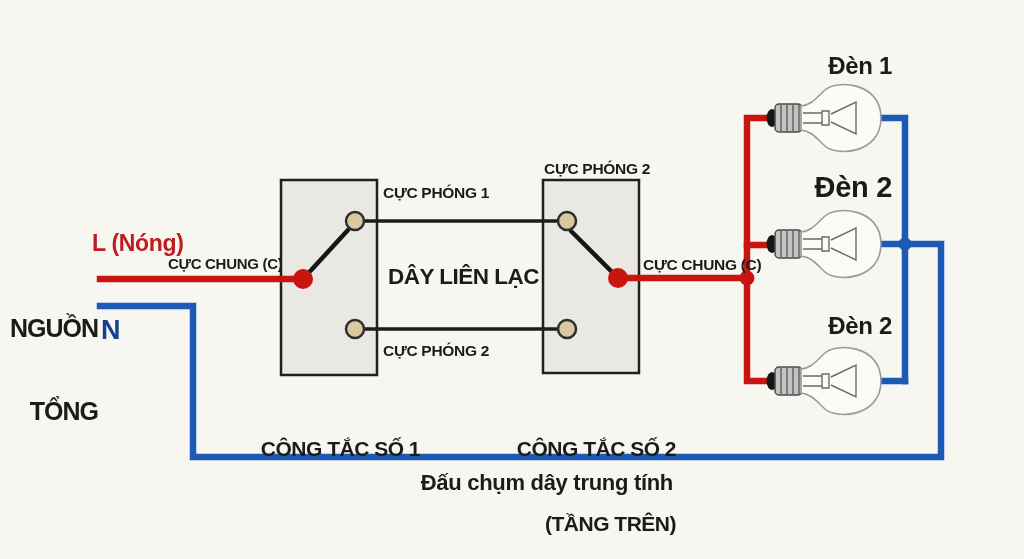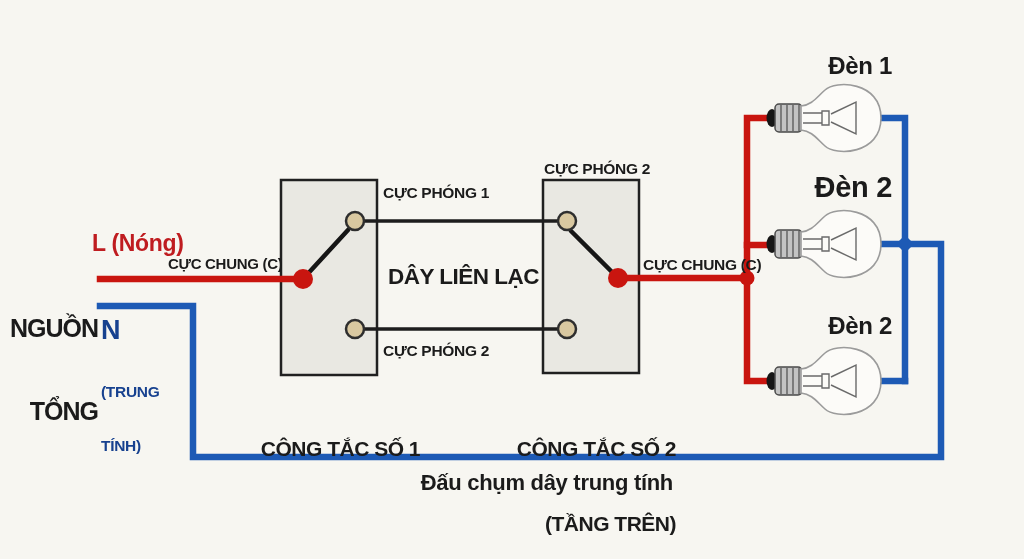--- a/index.html
+++ b/index.html
@@ -106,24 +106,20 @@
     <span class="line">NGUỒN</span>
     <span class="line">TỔNG</span>
   </div>
 
   <div class="lbl red-text" style="left:92px;top:231px;font-size:23px;">L (Nóng)</div>
 
   <div class="lbl right" style="left:168px;top:256px;width:110px;font-size:15px;">CỰC CHUNG (C)</div>
 
   <div class="lbl blue-text" style="left:101px;top:316px;font-size:27px;">N</div>
 
-  <div class="lbl blue-text" style="left:101px;top:347px;font-size:15.5px;line-height:18px;">
-    <span class="line">(TRUNG</span>
-    <span class="line">TÍNH)</span>
-  </div>
 
   <div class="lbl" style="left:383px;top:184px;font-size:15.5px;">CỰC PHÓNG 1</div>
 
   <div class="lbl center" style="left:388px;top:265px;width:150px;font-size:22.5px;letter-spacing:-0.5px;">DÂY LIÊN LẠC</div>
 
   <div class="lbl" style="left:383px;top:342px;font-size:15.5px;">CỰC PHÓNG 2</div>
 
   <div class="lbl" style="left:544px;top:160px;font-size:15.5px;">CỰC PHÓNG 2</div>
 
   <div class="lbl" style="left:643px;top:256px;font-size:15.5px;">CỰC CHUNG (C)</div>

